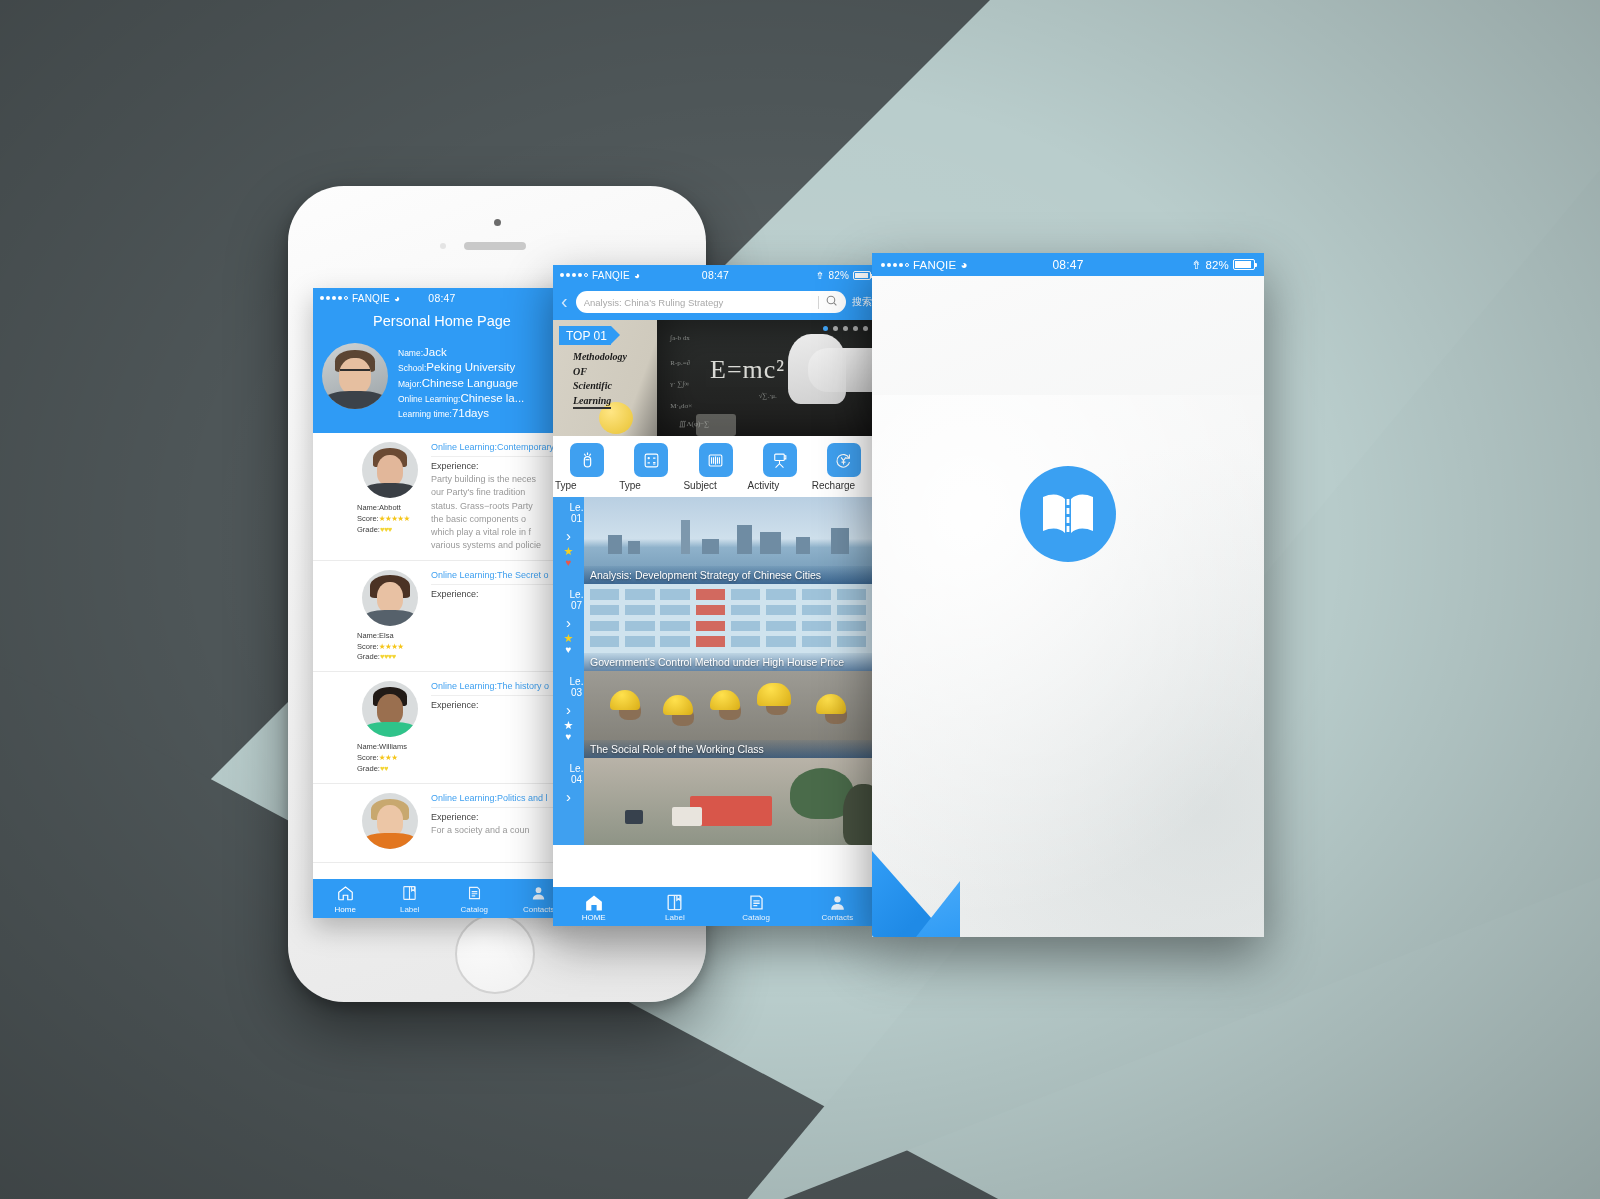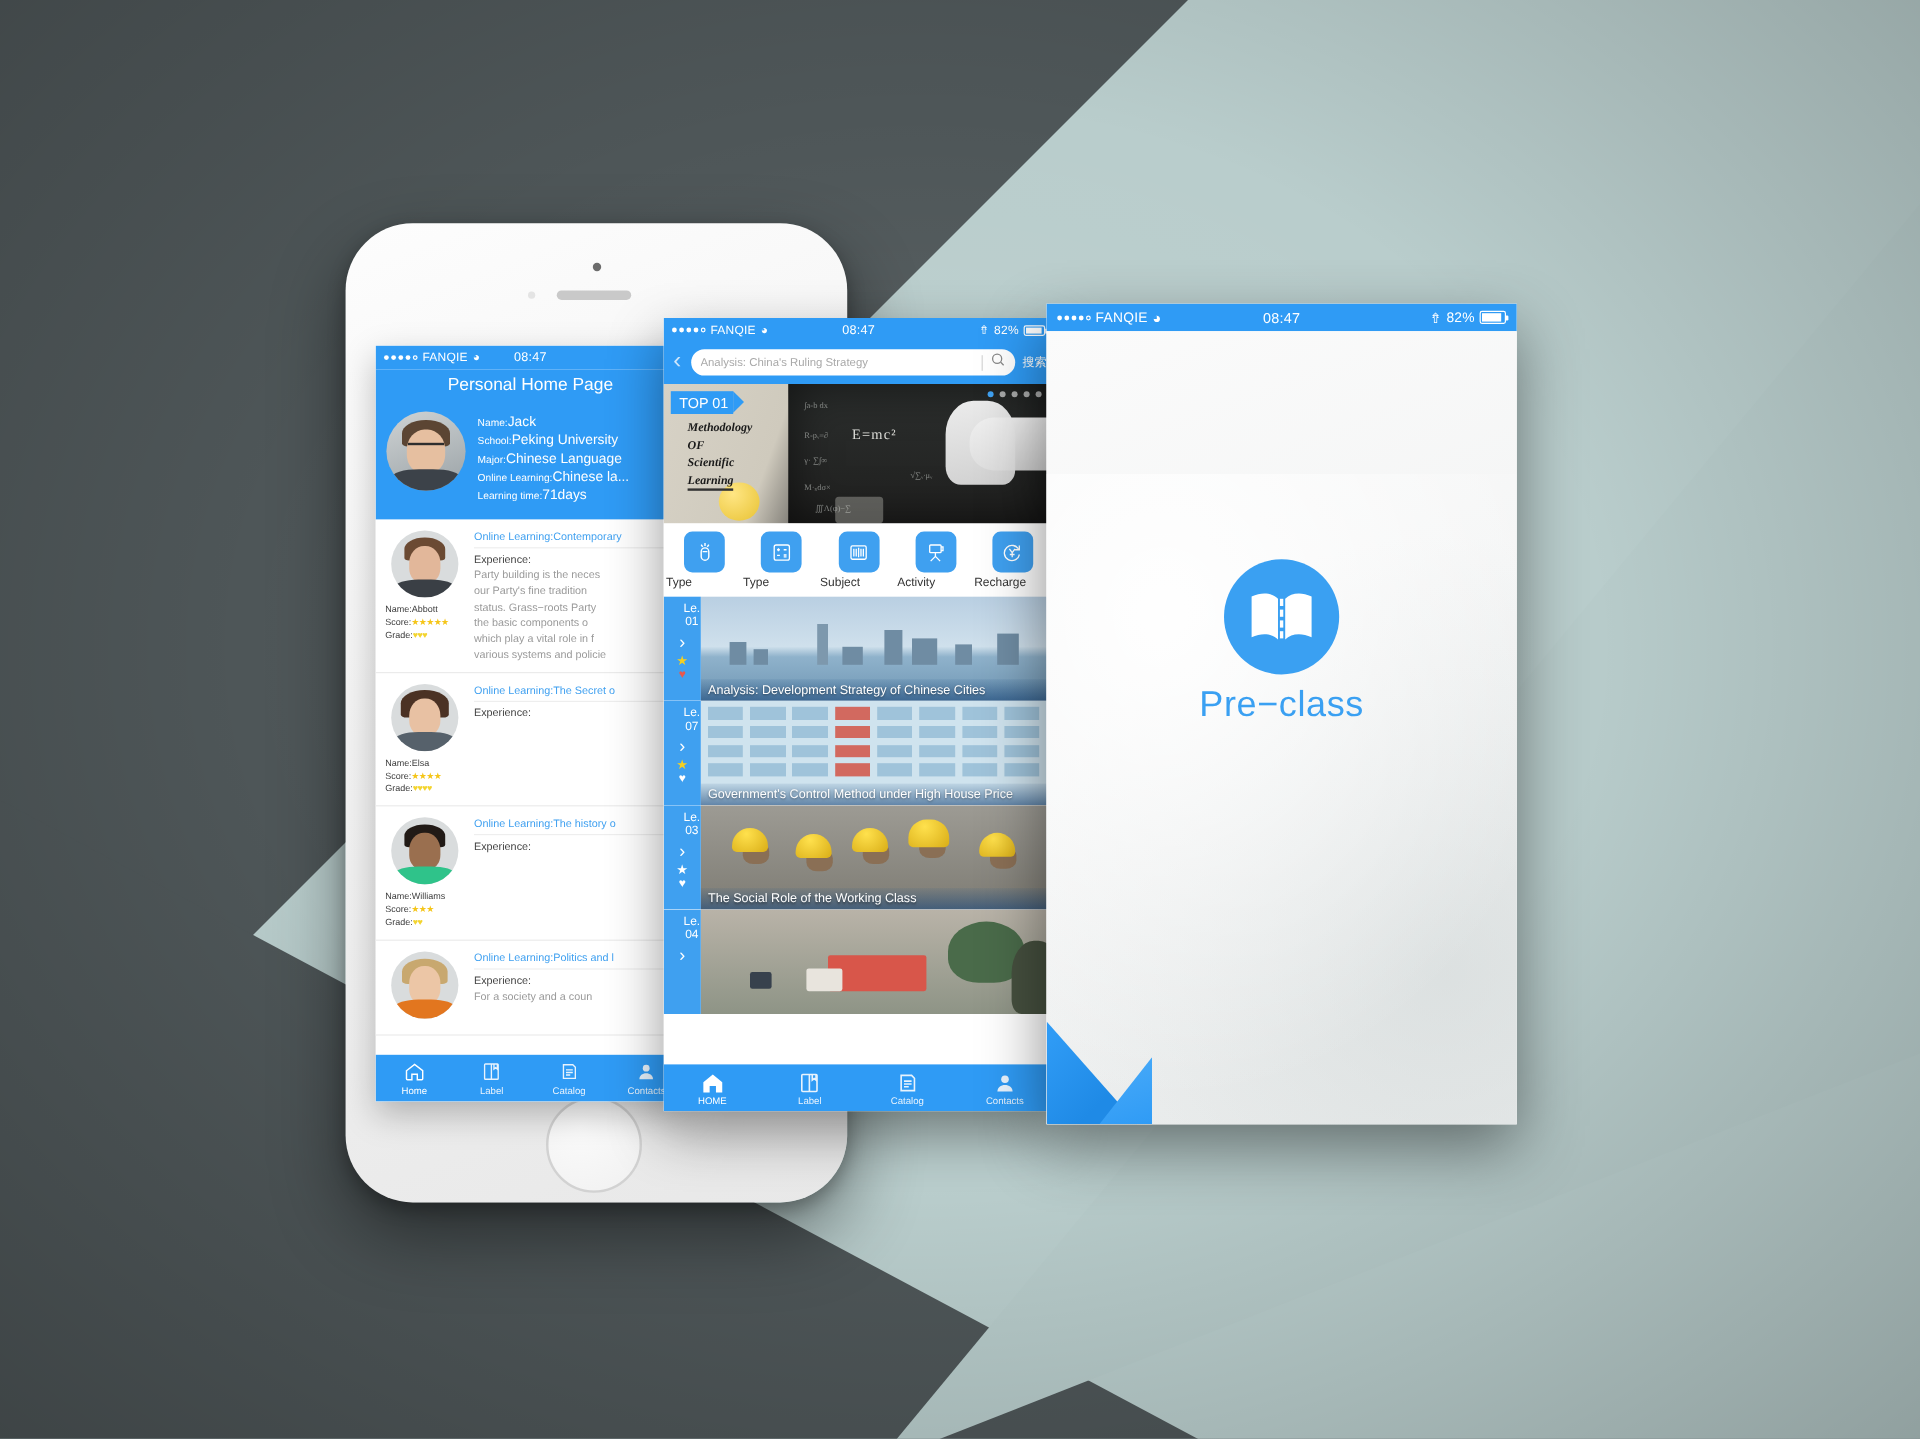--- a/index.html
+++ b/index.html
@@ -88,21 +88,21 @@
     text-align:center; padding:5px 0 6px 0; }
   #screen-profile .profile-card { background:#2f9bf5; display:flex; padding:8px 9px 12px 9px; gap:10px; }
   #screen-profile .avatar-big { width:66px; height:66px; border-radius:50%; flex:none;
     background:linear-gradient(160deg,#cfd3d4,#9aa2a6); overflow:hidden; position:relative; }
   #screen-profile .profile-info { color:#fff; line-height:1.33; padding-top:2px; }
   #screen-profile .profile-info div { font-size:8.5px; white-space:nowrap; }
   #screen-profile .profile-info b { font-weight:400; font-size:11.5px; }
 
   .p1-list { background:#fff; }
   .p1-row { display:flex; gap:8px; padding:9px 8px 8px 8px; border-bottom:1px solid #ebebeb; }
-  .p1-left { width:66px; flex:none; text-align:left; }
+  .p1-left { width:66px; flex:none; text-align:left;margin-left:36px; }
   .p1-avatar { width:56px; height:56px; border-radius:50%; margin:0 auto 5px auto; overflow:hidden;
     background:#d9dcdd; position:relative; }
   .p1-meta { font-size:7.5px; color:#3d3d3d; line-height:1.45; white-space:nowrap; }
   .p1-meta .stars { color:#f5c518; letter-spacing:-.5px; }
   .p1-meta .hearts { color:#f3d430; letter-spacing:-.5px; }
   .p1-right { flex:1; min-width:0; }
   .p1-title { color:#3fa0f0; font-size:9px; white-space:nowrap; overflow:hidden; padding-bottom:4px;
     border-bottom:1px solid #eee; margin-bottom:4px; }
   .p1-exp-label { font-size:9px; color:#444; margin-bottom:2px; }
   .p1-body { font-size:9px; color:#9a9a9a; line-height:1.45; white-space:pre-line; }
@@ -123,21 +123,21 @@
     display:flex; align-items:center; padding:0 8px; }
   #screen-home .searchbox .ph { flex:1; font-size:9.5px; color:#a9a9a9; white-space:nowrap; overflow:hidden; }
   #screen-home .searchbox .divider { width:1px; height:13px; background:#d5d5d5; margin:0 6px; }
   #screen-home .searchbtn { color:#fff; font-size:10px; white-space:nowrap; }
 
   .hero { position:relative; height:116px; overflow:hidden;
     background:linear-gradient(110deg,#d7d2c6 0%,#cfcabd 30%,#2b2b2b 52%,#1c1c1c 100%); }
   .hero .chalk { position:absolute; left:32%; top:0; right:0; bottom:0;
     background:linear-gradient(180deg,#2c2f2e,#20201f);
     box-shadow: inset 0 0 40px rgba(0,0,0,.6); }
-  .hero .chalk .eq { position:absolute; left:24%; top:30%; color:#e9e9e4; font-size:12px;
+  .hero .chalk .eq { position:absolute; left:24%; top:30%; color:#e9e9e4; font-size:26px;
     font-family:"Liberation Serif", serif; opacity:.92; letter-spacing:1px; }
   .hero .chalk .fx { position:absolute; color:#cfd3cf; font-family:"Liberation Serif", serif;
     opacity:.55; font-size:7px; }
   .hero .hand { position:absolute; right:10%; top:12%; width:58px; height:70px;
     background:linear-gradient(170deg,#f6f6f6,#d9d9d9); border-radius:40% 40% 18% 22%; opacity:.95; }
   .hero .arm { position:absolute; right:0; top:24%; width:70px; height:44px;
     background:linear-gradient(180deg,#efefef,#cfcfcf); border-radius:20px 0 0 20px; }
   .hero .lemon { position:absolute; left:14%; bottom:2px; width:34px; height:32px; border-radius:50%;
     background:radial-gradient(circle at 35% 30%,#ffe684,#e8c233); }
   .hero .pencils { position:absolute; left:44%; bottom:0; width:40px; height:22px;
@@ -702,19 +702,18 @@
       <svg width="60" height="52" viewBox="0 0 60 52" fill="none">
         <path d="M5 9 C14 5, 22 6, 27 11 L27 45 C22 40, 14 39, 5 43 Z" fill="#ffffff"></path>
         <path d="M55 9 C46 5, 38 6, 33 11 L33 45 C38 40, 46 39, 55 43 Z" fill="#ffffff"></path>
         <rect x="28.6" y="11" width="2.8" height="6" fill="#ffffff"></rect>
         <rect x="28.6" y="20" width="2.8" height="6" fill="#ffffff"></rect>
         <rect x="28.6" y="29" width="2.8" height="6" fill="#ffffff"></rect>
         <rect x="28.6" y="38" width="2.8" height="6" fill="#ffffff"></rect>
       </svg>
     </div>
 
-    <div class="brand">Pre−class</div>
 
 
     <div class="corner"></div>
     <div class="corner-curl"></div>
   </div>
 </div>
 
 </body></html>

